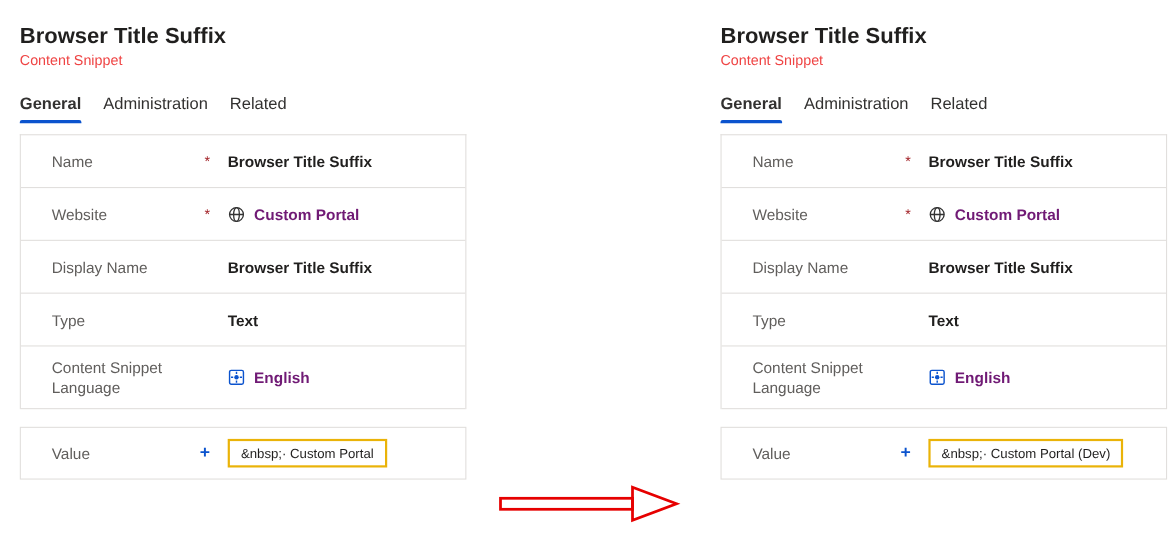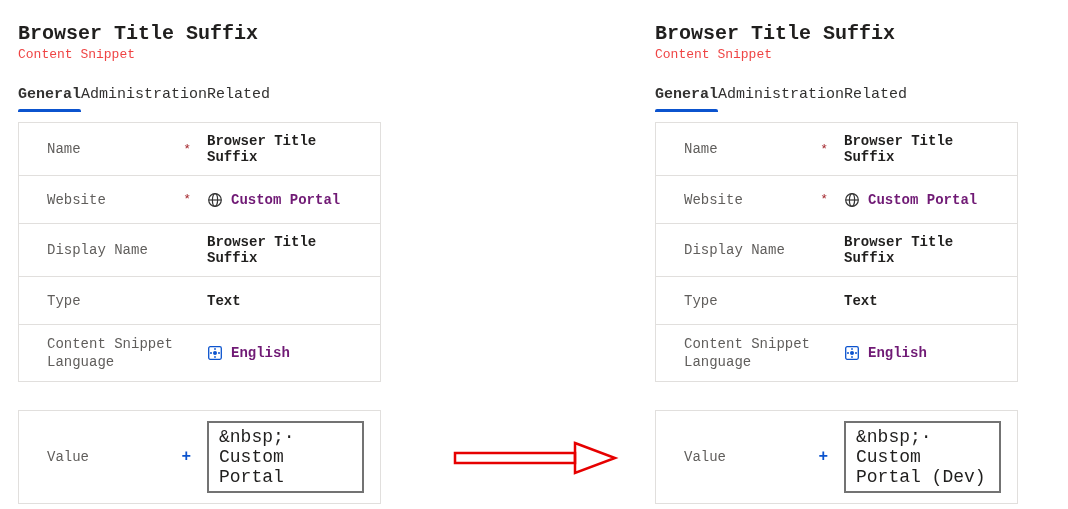--- a/index.html
+++ b/index.html
@@ -10,39 +10,39 @@
     font-size: 14px;
     color: #323130;
     background: #fff;
     width: 1068px;
     height: 509px;
     position: relative;
     overflow: hidden;
   }
   .panel {
     position: absolute;
-    width: 363px;
-    font-family: Liberation Mono, monospace;
+    width: 406px;
   }
   .panel.left { left: 18px; top: 22px; }
   .panel.right { left: 655px; top: 22px; }
 
   .page-title {
     font-size: 20px;
     font-weight: 600;
     margin: 0 0 2px 0;
     color: #201f1e;
   }
   .page-subtitle {
     font-size: 13px;
     color: #ef4444;
     margin: 0 0 18px 0;
   }
   .tabs {
     display: flex;
+    gap: 20px;
     border-bottom: 1px solid transparent;
     margin-bottom: 10px;
   }
   .tab {
     padding: 6px 0 8px 0;
     font-size: 15px;
     color: #323130;
     cursor: pointer;
     position: relative;
   }
@@ -54,21 +54,21 @@
     position: absolute;
     left: 0; right: 0; bottom: -1px;
     height: 3px;
     background: #0b53ce;
     border-radius: 2px 2px 0 0;
   }
 
   .form-box {
     border: 1px solid #e1dfdd;
     border-bottom: none;
-    margin-bottom: 28px;
+    margin-bottom: 16px;
   }
   .form-row {
     display: flex;
     align-items: center;
     min-height: 48px;
     padding: 10px 16px 10px 28px;
     border-bottom: 1px solid #e1dfdd;
   }
   .form-label-col {
     width: 160px;
@@ -108,24 +108,24 @@
 
   
   .detached-row {
     border: 1px solid #e1dfdd;
     display: flex;
     align-items: center;
     min-height: 48px;
     padding: 10px 16px 10px 28px;
   }
   .red-box {
-    border: 2px solid #737373;
+    border: 2px solid #eab308;
     padding: 4px 10px;
     color: #201f1e;
-    font-size: 18px;
+    font-size: 12px;
     font-weight: 400;
   }
 
   
   .arrow-wrap {
     position: absolute;
     left: 450px;
     top: 438px;
     width: 170px;
     height: 40px;

